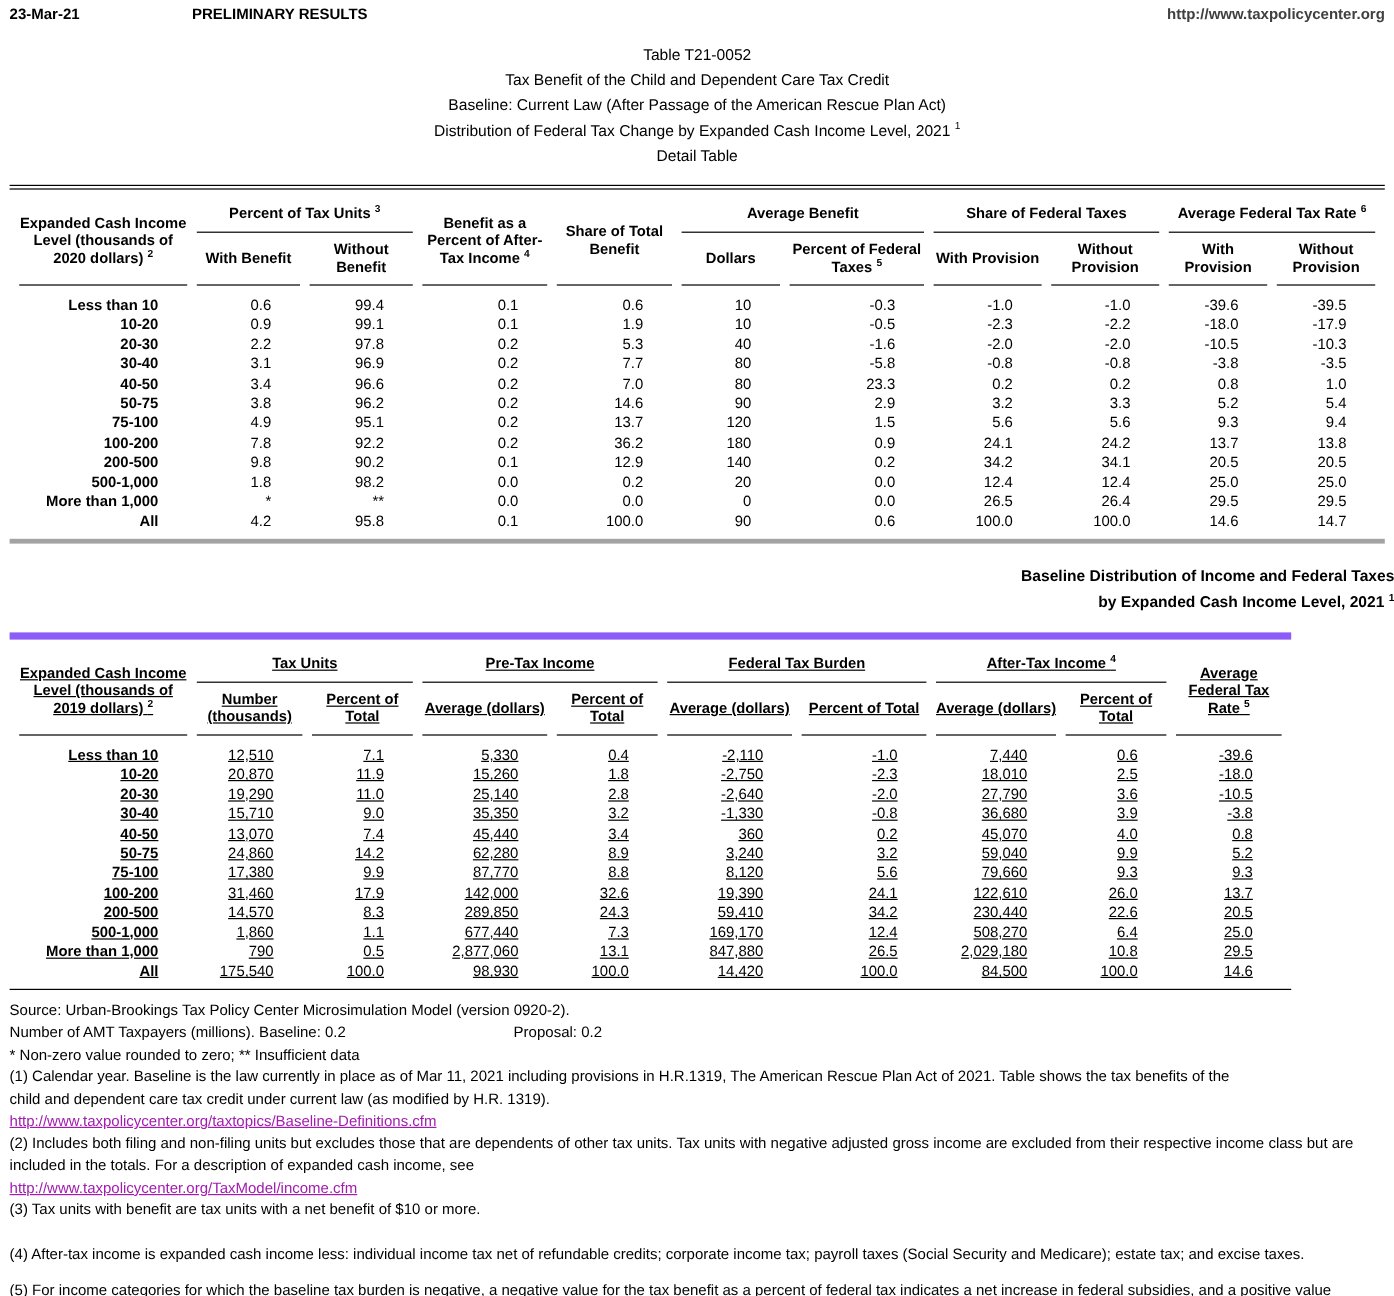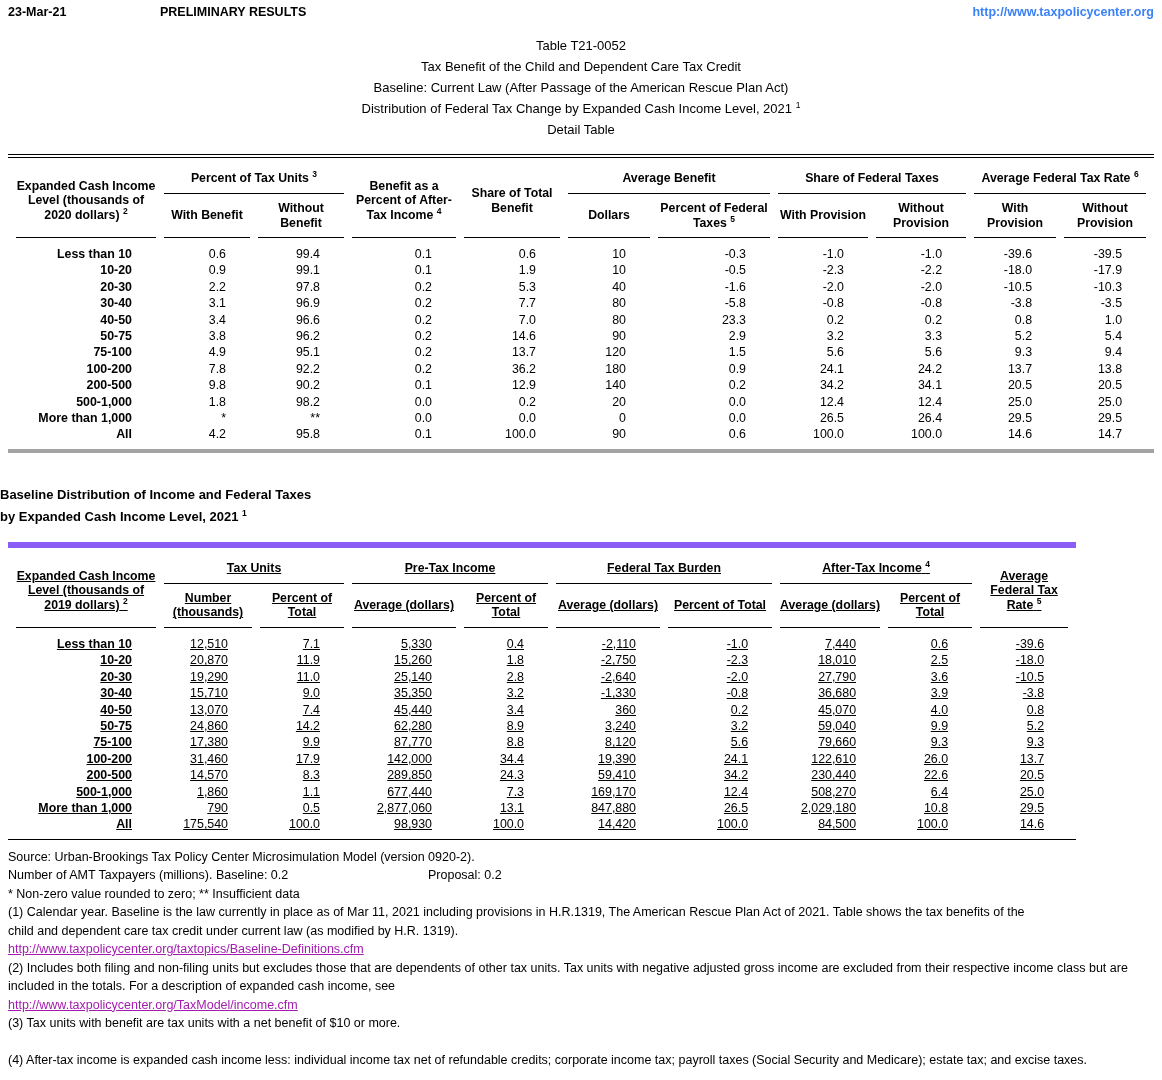--- a/index.html
+++ b/index.html
@@ -4,41 +4,41 @@
 <style>
   * { margin:0; padding:0; box-sizing:border-box; }
   html,body { width:1162px; height:1080px; background:#fff; color:#000;
     font-family:"Liberation Sans", sans-serif; overflow:hidden; }
   sup { font-size:8.5px; vertical-align:super; line-height:0; }
 
   
   .topbar { display:flex; align-items:center; padding:5px 8px 0 8px; font-size:12.5px; font-weight:bold; }
   .topbar .date { width:152px; }
   .topbar .status { flex:1; text-align:left; }
-  .topbar .site a { color:#3b82f6; text-decoration:none; font-weight:bold; }
+  .topbar .site a { color:#404040; text-decoration:none; font-weight:bold; }
 
   
   .titleblock { text-align:center; font-weight:normal; font-size:13px; margin-top:16px; line-height:21px; }
 
   
   .tblwrap { padding:0 8px; }
   table.dtable { border-collapse:separate; border-spacing:8px 0; table-layout:fixed; margin-top:14px; }
   table.t1 { width:1146px; border-top:4px double #000; border-bottom:4px solid #a3a3a3; }
   table.t2 { width:1068px; border-top:6px solid #8b5cf6; border-bottom:1px solid #000;text-decoration:underline; }
   .dtable th { font-size:12.3px; font-weight:bold; text-align:center; vertical-align:middle; line-height:14.5px; }
   .dtable tr.grow th { height:36px; padding-top:6px; }
   .dtable tr.srow th { height:44px; }
   .dtable th.ul { border-bottom:1px solid #000; }
   .dtable td { font-size:12.4px; line-height:16.4px; white-space:nowrap; }
   .dtable td.rowlab { font-weight:bold; text-align:right; padding-right:24px; }
   .dtable td.num { text-align:right; padding-right:24px; }
   .dtable tbody tr:first-child td { padding-top:8px; }
   .dtable tbody tr:last-child td { padding-bottom:6px; }
 
-  .subtitle2 { text-align:left; font-weight:bold; font-size:13px; margin-top:31px; line-height:22px; }
+  .subtitle2 { text-align:right; font-weight:bold; font-size:13px; margin-top:16px; line-height:22px; }
 
   
   .notes { padding:8px 8px 0 8px; font-size:12.5px; line-height:18.5px; }
   .notes a { color:#a21caf; text-decoration:underline; }
   .amtline .seg1 { display:inline-block; width:420px; }
   .gap-lg { margin-top:18px; }
   .gap-md { margin-top:12px; }
 </style>
 </head>
 <body>
@@ -376,21 +376,21 @@
           <td class="num">5.6</td>
           <td class="num">79,660</td>
           <td class="num">9.3</td>
           <td class="num">9.3</td>
         </tr>
         <tr>
           <td class="rowlab">100-200</td>
           <td class="num">31,460</td>
           <td class="num">17.9</td>
           <td class="num">142,000</td>
-          <td class="num">34.4</td>
+          <td class="num">32.6</td>
           <td class="num">19,390</td>
           <td class="num">24.1</td>
           <td class="num">122,610</td>
           <td class="num">26.0</td>
           <td class="num">13.7</td>
         </tr>
         <tr>
           <td class="rowlab">200-500</td>
           <td class="num">14,570</td>
           <td class="num">8.3</td>

